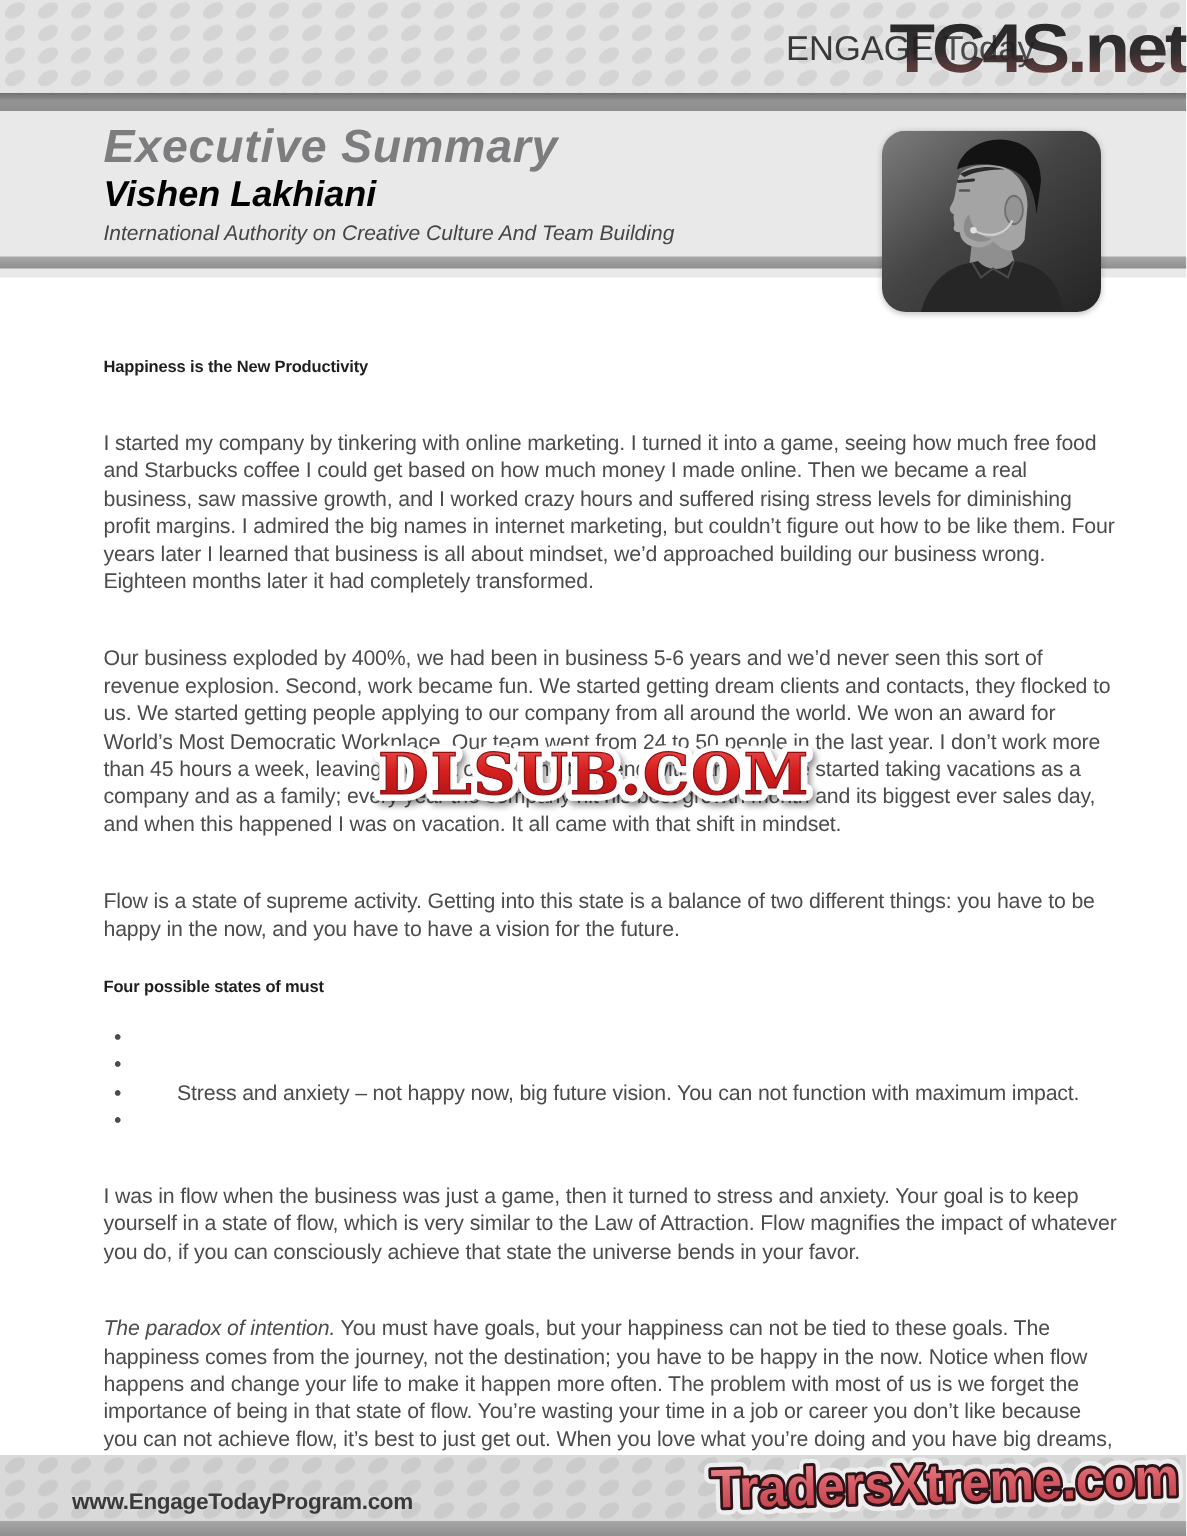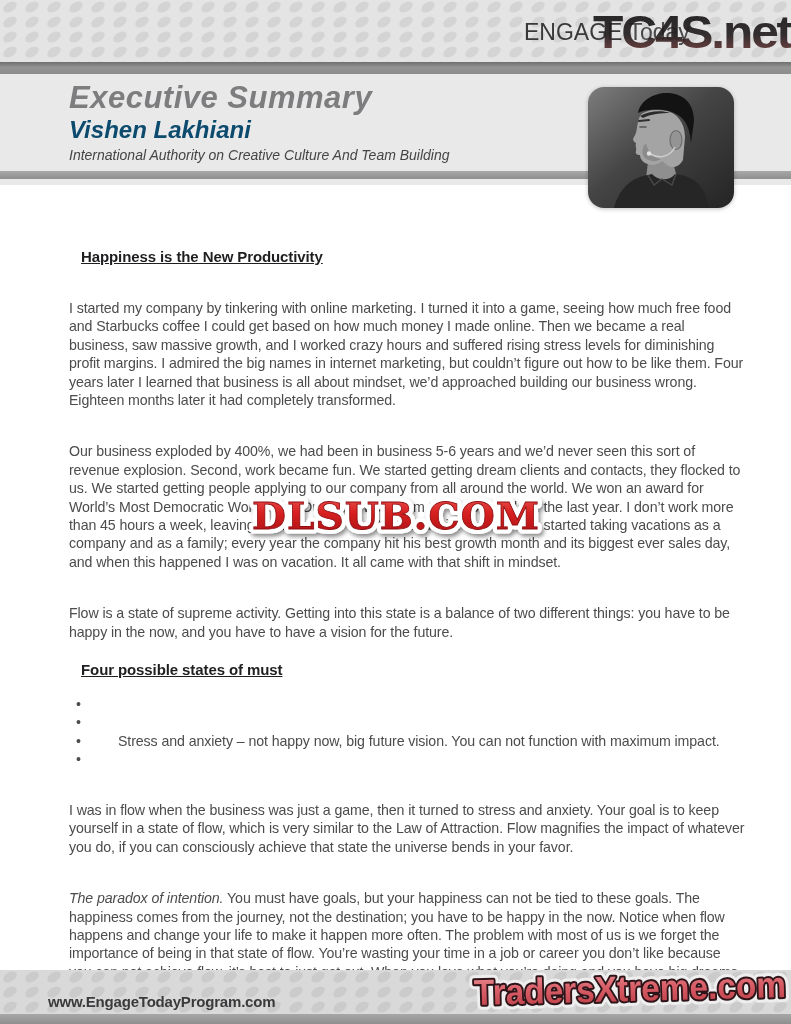--- a/index.html
+++ b/index.html
@@ -16,31 +16,31 @@
 
   .stripe{position:absolute;left:0;width:791px;}
   .stripe1{top:62px;height:12px;background:linear-gradient(#6f6f6f,#949494 45%,#8d8d8d);}
   .stripe2{top:171px;height:8px;background:linear-gradient(#a8a8a8,#8f8f8f);}
   .stripe3{top:1014px;height:10px;background:linear-gradient(#a7a7a7,#8f8f8f);z-index:6;}
 
   .title-band{position:absolute;left:0;top:74px;width:791px;height:111px;background:#e9e9e9;}
   .exec-title{position:absolute;left:69px;top:6px;font-style:italic;font-weight:bold;
               font-size:31px;color:#7d7d7f;letter-spacing:.5px;}
   .author{position:absolute;left:69px;top:42px;font-style:italic;font-weight:bold;
-          font-size:24px;color:#0c4a6e;}
+          font-size:24px;color:#000000;}
   .subtitle{position:absolute;left:69px;top:73px;font-style:italic;font-size:14px;color:#454547;}
 
   .photo{position:absolute;left:588px;top:87px;width:146px;height:121px;border-radius:16px;
          overflow:hidden;z-index:5;box-shadow:0 1px 4px rgba(0,0,0,.25);}
   .photo svg{display:block;}
 
   
   .content{position:absolute;left:69px;top:236px;width:676px;color:#4c4c4e;
            font-size:14.2px;line-height:18.4px;letter-spacing:-0.1px;}
-  .content h3{margin:12px;font-size:15px;line-height:18px;color:#1f1f21;font-weight:bold;text-decoration:underline;}
+  .content h3{margin:0;font-size:11px;line-height:18px;color:#1f1f21;font-weight:bold;}
   .content h3.h2{margin-top:20px;}
   .content p{margin:33px 0 0 0;}
   .bullets{margin-top:16px;}
   .bullet-row{display:flex;line-height:18.2px;}
   .bullet-mark{width:49px;flex:0 0 49px;padding-left:7px;box-sizing:border-box;color:#4c4c4e;}
   .it{font-style:italic;}
 
   
   .dlsub{position:absolute;left:244px;top:486px;width:304px;height:60px;z-index:7;overflow:visible;}
   .traders{position:absolute;left:468px;top:958px;width:324px;height:62px;z-index:8;overflow:visible;}

